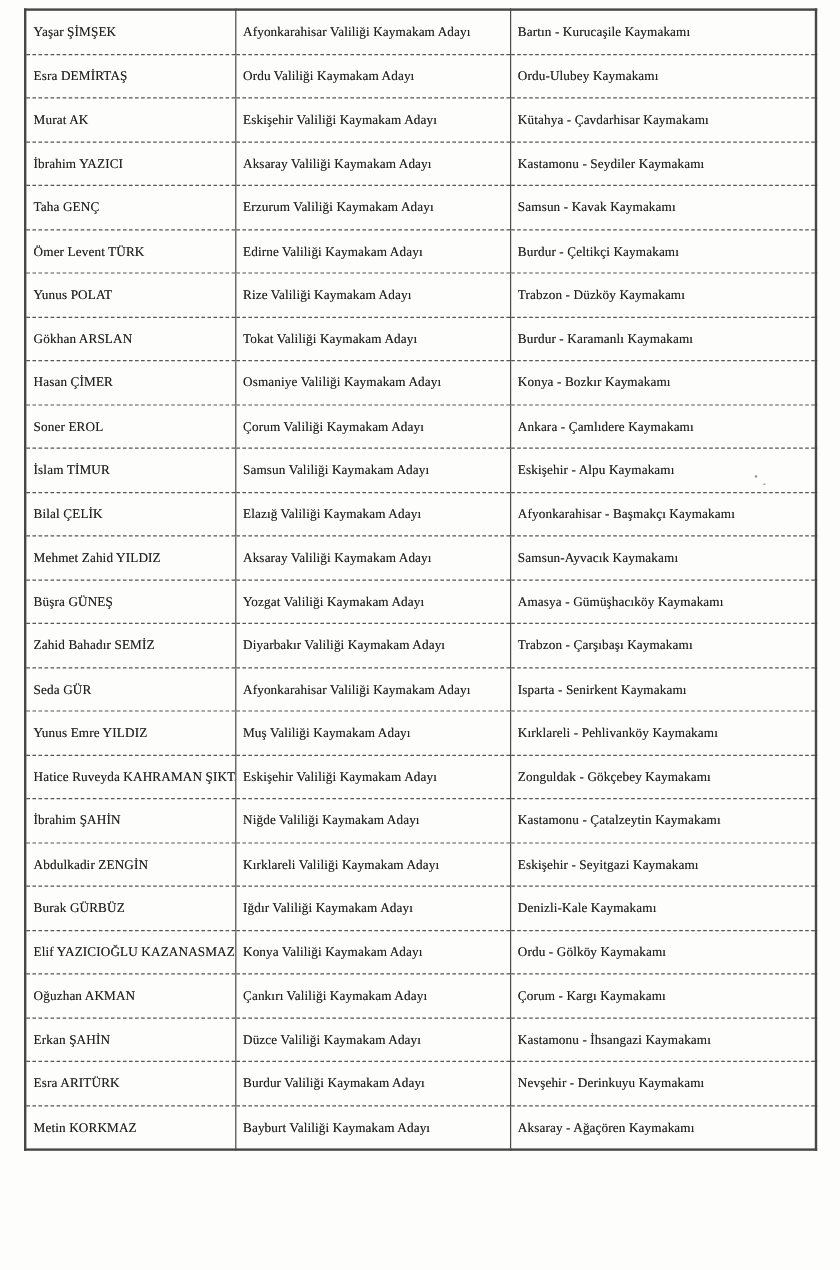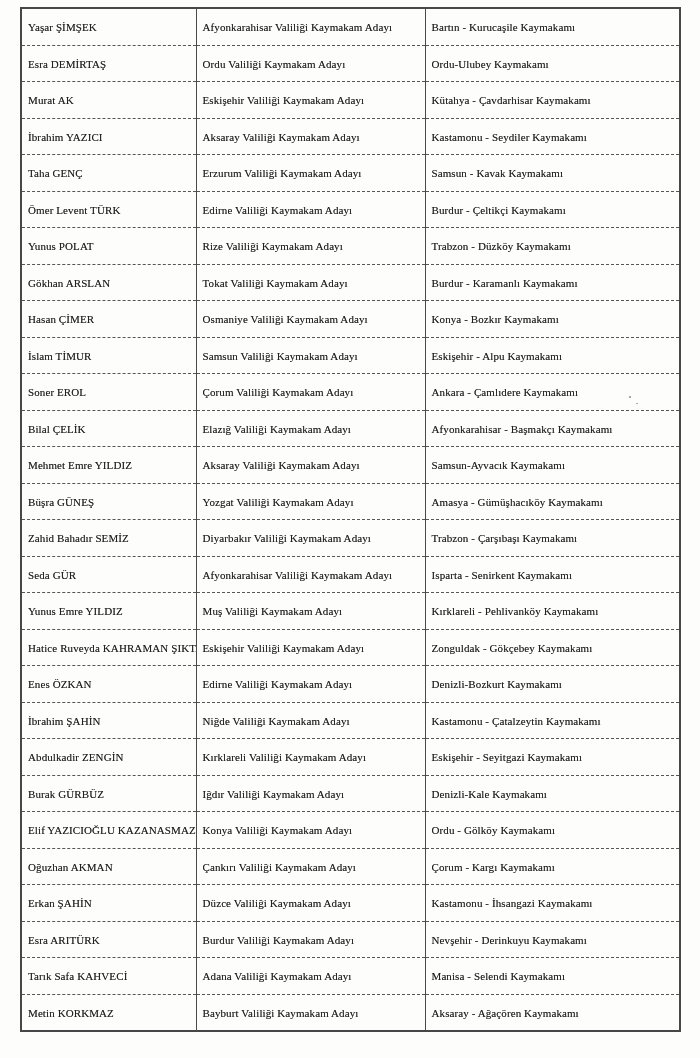--- a/index.html
+++ b/index.html
@@ -110,36 +110,36 @@
       <td>Gökhan ARSLAN</td>
       <td>Tokat Valiliği Kaymakam Adayı</td>
       <td>Burdur - Karamanlı Kaymakamı</td>
     </tr>
         <tr>
       <td>Hasan ÇİMER</td>
       <td>Osmaniye Valiliği Kaymakam Adayı</td>
       <td>Konya - Bozkır Kaymakamı</td>
     </tr>
         <tr>
+      <td>Soner EROL</td>
+      <td>Çorum Valiliği Kaymakam Adayı</td>
+      <td>Ankara - Çamlıdere Kaymakamı</td>
+    </tr>
+        <tr>
       <td>İslam TİMUR</td>
       <td>Samsun Valiliği Kaymakam Adayı</td>
       <td>Eskişehir - Alpu Kaymakamı</td>
     </tr>
         <tr>
-      <td>Soner EROL</td>
-      <td>Çorum Valiliği Kaymakam Adayı</td>
-      <td>Ankara - Çamlıdere Kaymakamı</td>
-    </tr>
-        <tr>
       <td>Bilal ÇELİK</td>
       <td>Elazığ Valiliği Kaymakam Adayı</td>
       <td>Afyonkarahisar - Başmakçı Kaymakamı</td>
     </tr>
         <tr>
-      <td>Mehmet Emre YILDIZ</td>
+      <td>Mehmet Zahid YILDIZ</td>
       <td>Aksaray Valiliği Kaymakam Adayı</td>
       <td>Samsun-Ayvacık Kaymakamı</td>
     </tr>
         <tr>
       <td>Büşra GÜNEŞ</td>
       <td>Yozgat Valiliği Kaymakam Adayı</td>
       <td>Amasya - Gümüşhacıköy Kaymakamı</td>
     </tr>
         <tr>
       <td>Zahid Bahadır SEMİZ</td>
@@ -155,25 +155,20 @@
       <td>Yunus Emre YILDIZ</td>
       <td>Muş Valiliği Kaymakam Adayı</td>
       <td>Kırklareli - Pehlivanköy Kaymakamı</td>
     </tr>
         <tr>
       <td>Hatice Ruveyda KAHRAMAN ŞIKTAŞ</td>
       <td>Eskişehir Valiliği Kaymakam Adayı</td>
       <td>Zonguldak - Gökçebey Kaymakamı</td>
     </tr>
         <tr>
-      <td>Enes ÖZKAN</td>
-      <td>Edirne Valiliği Kaymakam Adayı</td>
-      <td>Denizli-Bozkurt Kaymakamı</td>
-    </tr>
-        <tr>
       <td>İbrahim ŞAHİN</td>
       <td>Niğde Valiliği Kaymakam Adayı</td>
       <td>Kastamonu - Çatalzeytin Kaymakamı</td>
     </tr>
         <tr>
       <td>Abdulkadir ZENGİN</td>
       <td>Kırklareli Valiliği Kaymakam Adayı</td>
       <td>Eskişehir - Seyitgazi Kaymakamı</td>
     </tr>
         <tr>
@@ -195,25 +190,20 @@
       <td>Erkan ŞAHİN</td>
       <td>Düzce Valiliği Kaymakam Adayı</td>
       <td>Kastamonu - İhsangazi Kaymakamı</td>
     </tr>
         <tr>
       <td>Esra ARITÜRK</td>
       <td>Burdur Valiliği Kaymakam Adayı</td>
       <td>Nevşehir - Derinkuyu Kaymakamı</td>
     </tr>
         <tr>
-      <td>Tarık Safa KAHVECİ</td>
-      <td>Adana Valiliği Kaymakam Adayı</td>
-      <td>Manisa - Selendi Kaymakamı</td>
-    </tr>
-        <tr>
       <td>Metin KORKMAZ</td>
       <td>Bayburt Valiliği Kaymakam Adayı</td>
       <td>Aksaray - Ağaçören Kaymakamı</td>
     </tr>
       </tbody>
   </table>
 
   <span class="speckle s1"></span>
   <span class="speckle s2"></span>
 </div>

